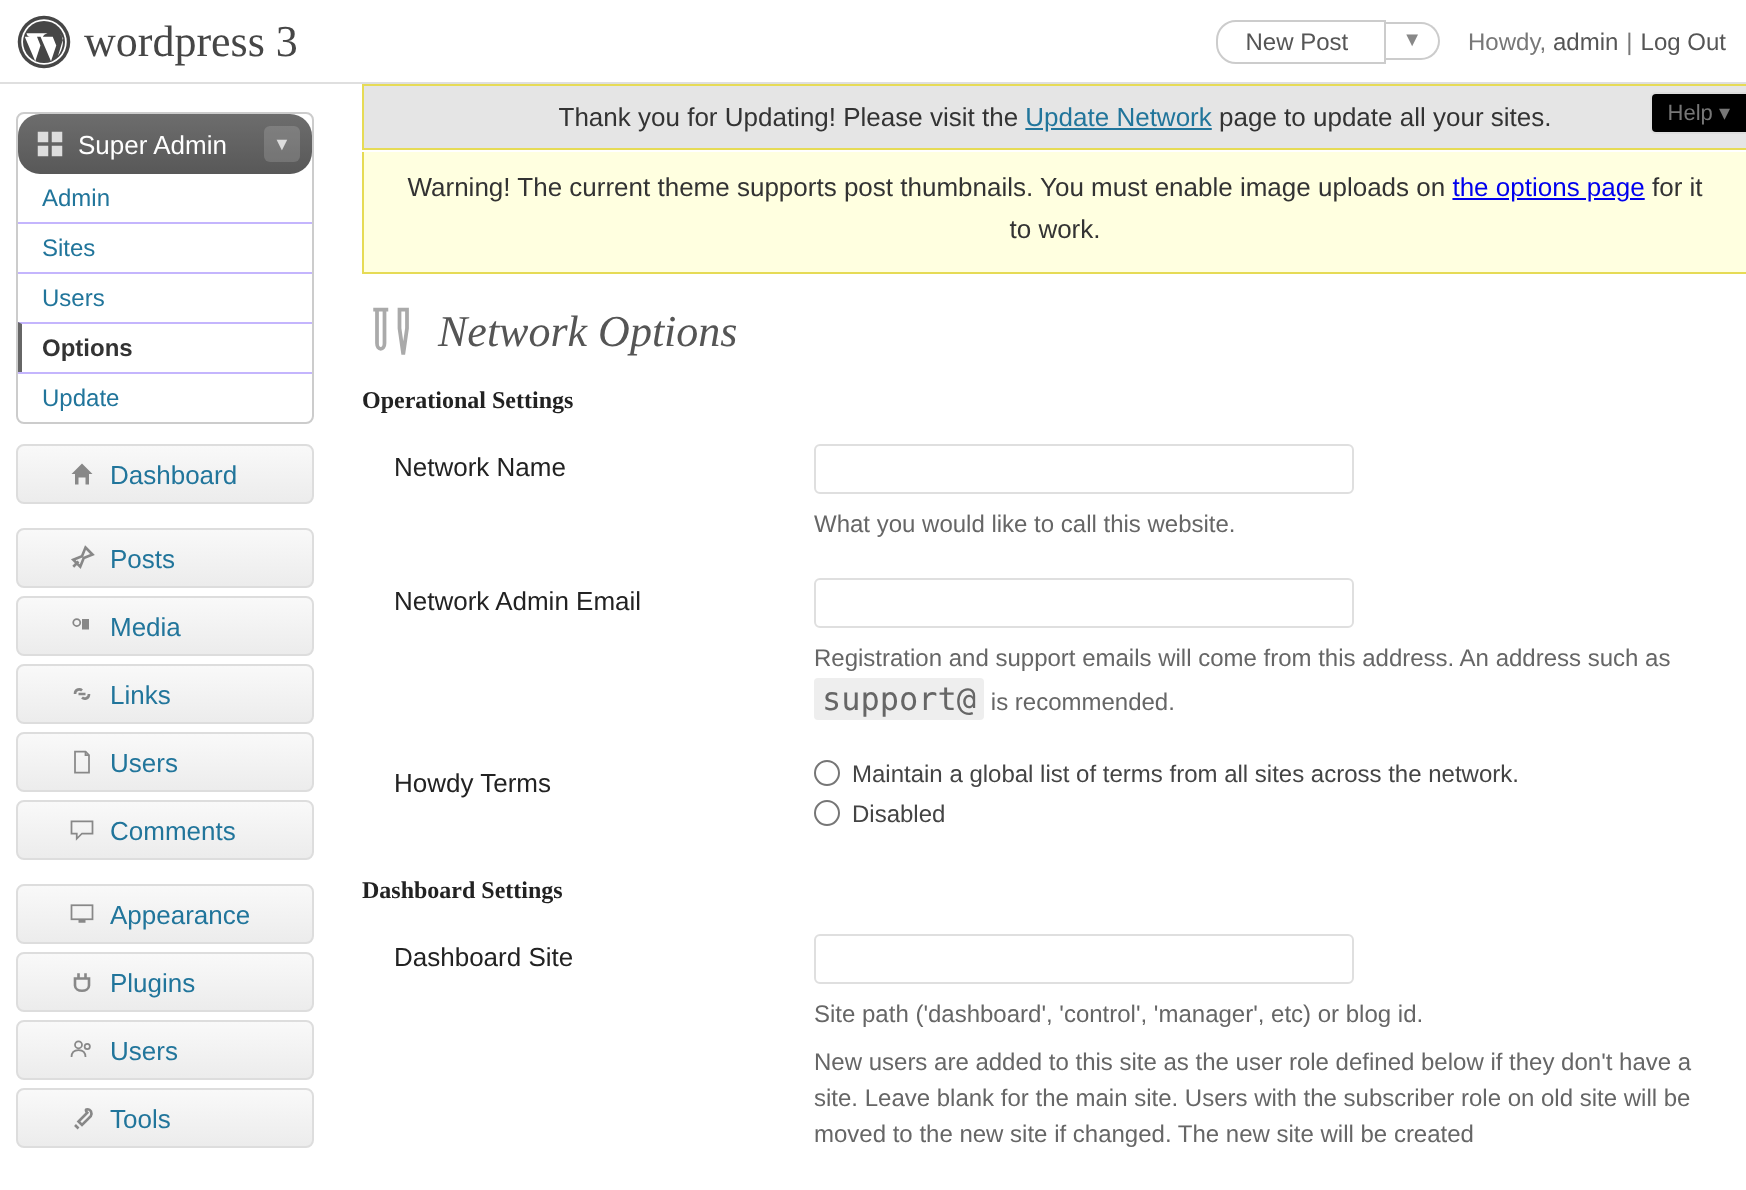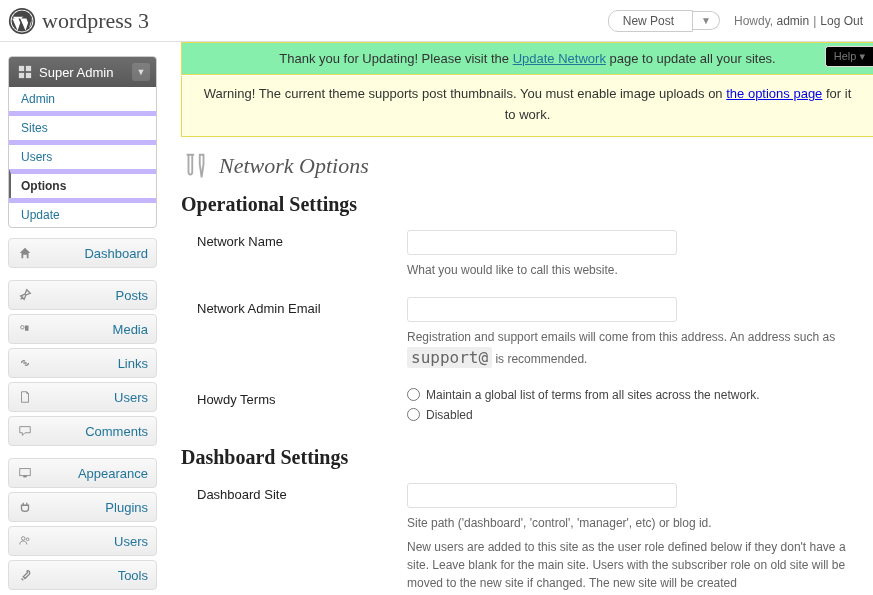--- a/index.html
+++ b/index.html
@@ -14,43 +14,43 @@
 .new-post-drop { border: 1px solid #ccc; border-left: none; border-radius: 0 10px 10px 0; background: #fff; padding: 3px 8px; color: #888; font-size: 10px; }
 .howdy { color: #777; font-size: 12px; }
 .howdy a { color: #555; text-decoration: none; }
 .howdy .sep { margin: 0 4px; }
 
 .layout { display: flex; height: 553px; }
 
 .sidebar { width: 163px; background: #fff; padding: 14px 6px 0 8px; }
 .menu-box { border: 1px solid #ccc; border-radius: 4px; margin-bottom: 10px; overflow: hidden; background: #fff; }
 .menu-header { display: flex; align-items: center; padding: 6px 6px 6px 8px; font-size: 13px; cursor: pointer; }
-.menu-header.dark { background: linear-gradient(#6d6d6d,#585858); color: #fff; }
+.menu-header.dark { background: linear-gradient(#6d6d6d,#585858); color: #fff; border-radius: 11px; }
 .menu-header .arrow { margin-left: auto; width: 18px; height: 18px; display: flex; align-items: center; justify-content: center; background: rgba(255,255,255,0.15); border-radius: 3px; font-size: 9px; color: #ddd; }
 .menu-header .mi { width: 16px; height: 16px; margin-right: 6px; display: flex; align-items: center; justify-content: center; }
 .submenu { list-style: none; }
-.submenu li { padding: 5px 8px 5px 12px; font-size: 12px; color: #21759b; border-top: 5px solid #c4b5fd; cursor: pointer; }
+.submenu li { padding: 5px 8px 5px 12px; font-size: 12px; color: #21759b; border-top: 1px solid #c4b5fd; cursor: pointer; }
 .submenu li.first { border-top: none; }
 .submenu li.current { font-weight: bold; color: #333; background: #fff; border-left: 2px solid #666; padding-left: 10px; }
 
-.menu-item { display: flex; align-items: center; border: 1px solid #ddd; border-radius: 4px; background: linear-gradient(#f9f9f9,#ececec); padding: 6px 8px; margin-bottom: 4px; font-size: 13px; color: #21759b; cursor: pointer; justify-content: space-between; }
+.menu-item { display: flex; align-items: center; border: 1px solid #ddd; border-radius: 4px; background: linear-gradient(#f9f9f9,#ececec); padding: 6px 24px; margin-bottom: 4px; font-size: 13px; color: #21759b; cursor: pointer; }
 .menu-item .mi { width: 16px; height: 16px; margin-right: 6px; display: flex; align-items: center; justify-content: center; color: #888; }
 .menu-sep { height: 8px; }
 
 .content { flex: 1; padding: 0 0 0 18px; position: relative; overflow: hidden; }
 .help-tab { position: absolute; right: 0; top: 4px; background: #000000; border: 1px solid #ddd; border-right: none; border-radius: 3px 0 0 3px; font-size: 11px; color: #777; padding: 3px 8px; z-index: 5; }
-.notice { background: #86efac; border: 1px solid #e6db55; border-right: none; padding: 8px 20px; font-size: 13px; color: #333; margin-bottom: 1px; margin-right: 0; text-align: center; }
+.notice { background: #e5e5e5; border: 1px solid #e6db55; border-right: none; padding: 8px 20px; font-size: 13px; color: #333; margin-bottom: 1px; margin-right: 0; text-align: center; }
 .notice a { color: #21759b; text-decoration: underline; }
 .notice2 { background: #ffffe0; border: 1px solid #e6db55; border-right: none; border-top: none; padding: 8px 20px 10px; font-size: 13px; color: #333; text-align: center; line-height: 1.6; }
 
 .page-head { display: flex; align-items: center; margin: 14px 0 12px; }
 .page-head .icon { width: 30px; height: 30px; margin-right: 8px; color: #888; }
 .page-head h2 { font-family: Georgia, "Times New Roman", serif; font-size: 22px; font-style: italic; font-weight: normal; color: #555; }
 
-h3.section { font-family: Georgia, "Times New Roman", serif; font-size: 20px; font-weight: bold; font-style: normal; margin: 12px 0 14px; color: #222; }
+h3.section { font-family: Georgia, "Times New Roman", serif; font-size: 12px; font-weight: bold; font-style: normal; margin: 12px 0 14px; color: #222; }
 
 .form-row { display: flex; align-items: flex-start; margin-bottom: 18px; padding-left: 16px; }
 .form-row .label { width: 210px; font-size: 13px; color: #222; padding-top: 4px; }
 .form-row .field { flex: 1; padding-right: 25px; }
 .field input[type=text] { width: 270px; border: 1px solid #dfdfdf; border-radius: 3px; padding: 4px 6px; font-size: 13px; }
 .field .desc { font-size: 12px; color: #666; margin-top: 6px; line-height: 1.5; }
 .field .desc code { background: #eee; padding: 1px 4px; border-radius: 2px; font-size: 16px; }
 .radio-line { font-size: 12px; color: #444; margin-bottom: 6px; display: flex; align-items: center; }
 .radio-line input { margin-right: 6px; }
 </style>

